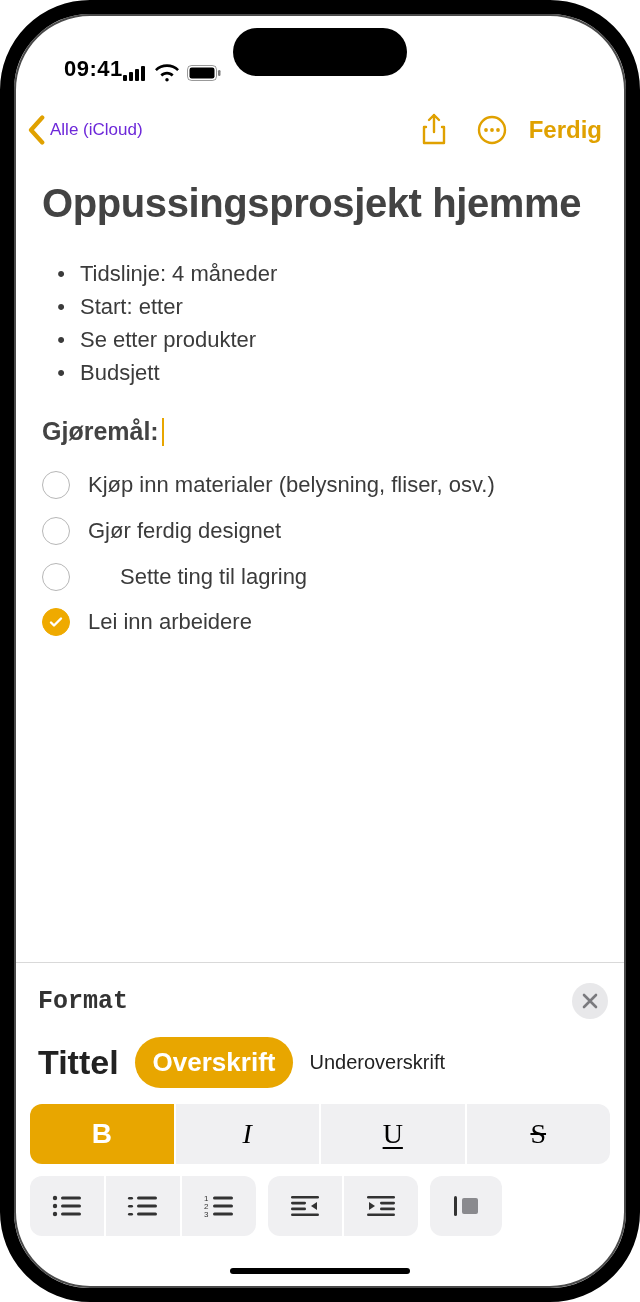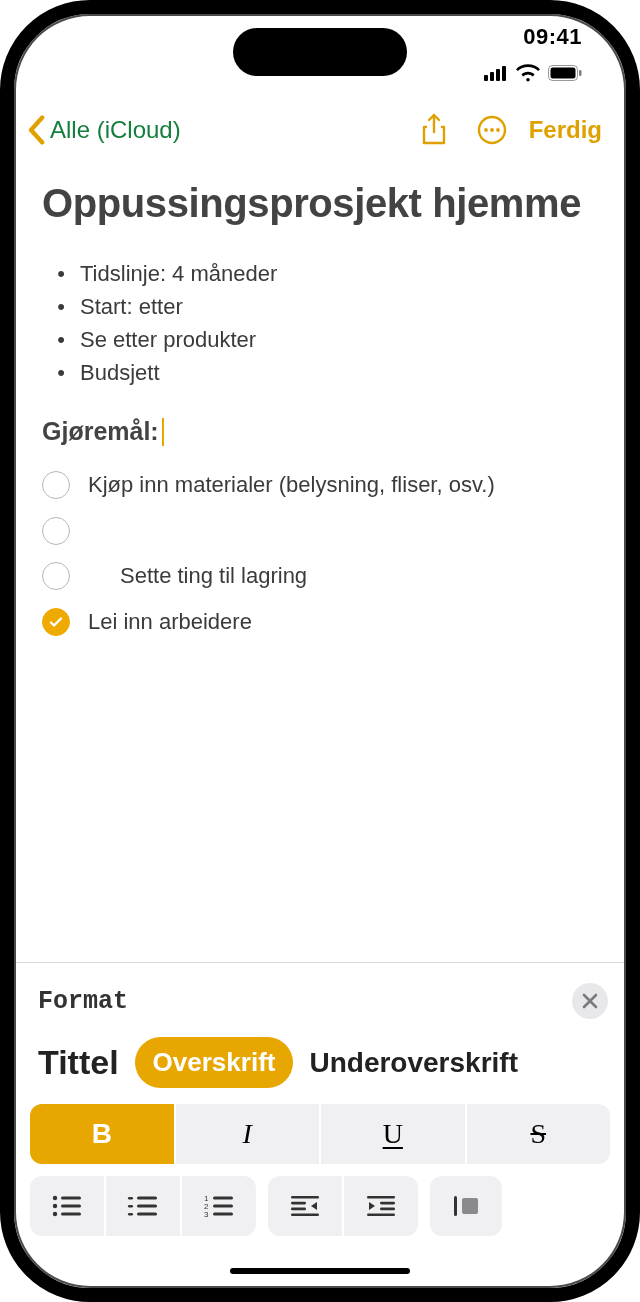--- a/index.html
+++ b/index.html
@@ -43,35 +43,33 @@
     border-radius: 76px;
     background: #fff;
     overflow: hidden;
   }
 
   
   .status-bar {
     height: 70px;
     display: flex;
     align-items: flex-end;
-    justify-content: space-between;
     padding: 10px 44px 2px 50px;
-    flex-direction: column;
   }
   .status-time { font-size: 22px; font-weight: 600; letter-spacing: 0.5px; }
   .status-icons { display:flex; align-items:center; gap:8px; }
 
   
   .nav-bar {
     display: flex;
     align-items: center;
     padding: 26px 24px 14px 12px;
     gap: 4px;
   }
-  .back-btn { display:flex; align-items:center; color:#15803d; font-size:24px; }
+  .back-btn { display:flex; align-items:center; color:#6d28d9; font-size:17px; }
   .back-btn .chev { width:20px; height:30px; }
   .nav-spacer { flex:1; }
   .nav-icon { width:54px; height:40px; display:flex; align-items:center; justify-content:center; color:#E0A100; }
   .done { color:#E0A100; font-size:24px; font-weight:600; padding-left:6px; }
 
   
   .content { padding: 16px 28px 0 28px; color:#3b3b3b; }
   .title { font-size: 40px; font-weight: 700; line-height:1.18; color:#434343; letter-spacing:-0.4px; }
 
   .bullets { margin-top: 30px; font-size:22px; line-height:1.5; }
@@ -104,21 +102,21 @@
   .fp-title { font-size:25px; font-weight:600; color:#333;font-family:Liberation Mono, monospace; }
   .fp-close {
     width:36px; height:36px; border-radius:50%; background:#e8e8ea;
     display:flex; align-items:center; justify-content:center; color:#7a7a7e;
   }
 
   .fp-styles { display:flex; align-items:center; gap:16px; padding:0 8px 16px 8px; overflow:hidden;}
   .sty { font-weight:700; color:#222; white-space:nowrap; }
   .sty.tittel { font-size:34px; }
   .sty.over { font-size:26px; background:#E8A600; color:#fff; padding:10px 18px; border-radius:26px; font-weight:600;}
-  .sty.under { font-size:28px; font-weight:700; }
+  .sty.under { font-size:20px; font-weight:400; }
 
   .fp-biu { display:flex; gap:0; padding:0 0 12px 0; }
   .biu {
     flex:1; height:60px; background:#f0f0f2; display:flex; align-items:center; justify-content:center;
     font-size:28px; font-family: Georgia, 'Times New Roman', serif;
   }
   .biu:first-child { border-radius:12px 0 0 12px; }
   .biu:last-child  { border-radius:0 12px 12px 0; }
   .biu + .biu { margin-left:2px; }
   .biu.active { background:#E8A600; color:#fff; font-weight:700; font-family:-apple-system, Helvetica, Arial, sans-serif;}
@@ -225,20 +223,21 @@
       <span class="cursor"></span>
     </div>
 
     <div class="checklist" id="checklist">
         <div class="check-row">
           <div class="check-circle"></div>
           <div style="flex: 1 1 0%;">Kjøp inn materialer (belysning, fliser, osv.)</div>
         </div>
         <div class="check-row">
           <div class="check-circle"></div>
+          <div style="flex: 1 1 0%;">Gjør ferdig designet</div>
         </div>
         <div class="check-row">
           <div class="check-circle"></div>
           <div style="flex: 1 1 0%; margin-left: 32px;">Sette ting til lagring</div>
         </div>
         <div class="check-row">
           <div class="check-circle checked">
             <svg viewBox="0 0 16 16">
               <path d="M3 8.5l3 3L13 4.5" fill="none" stroke="#fff" stroke-width="2.4" stroke-linecap="round" stroke-linejoin="round"></path>
             </svg>

